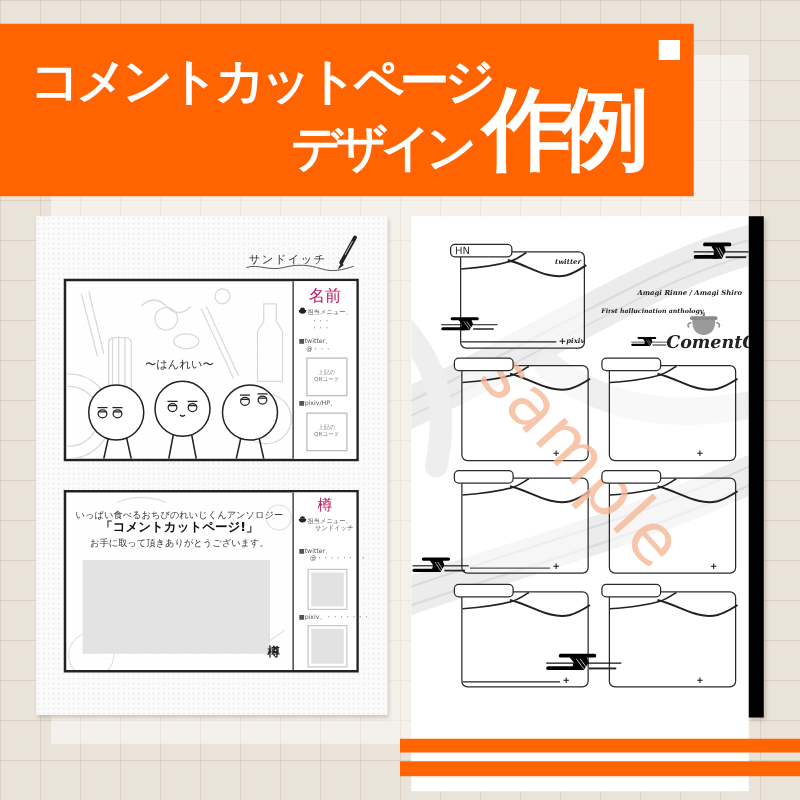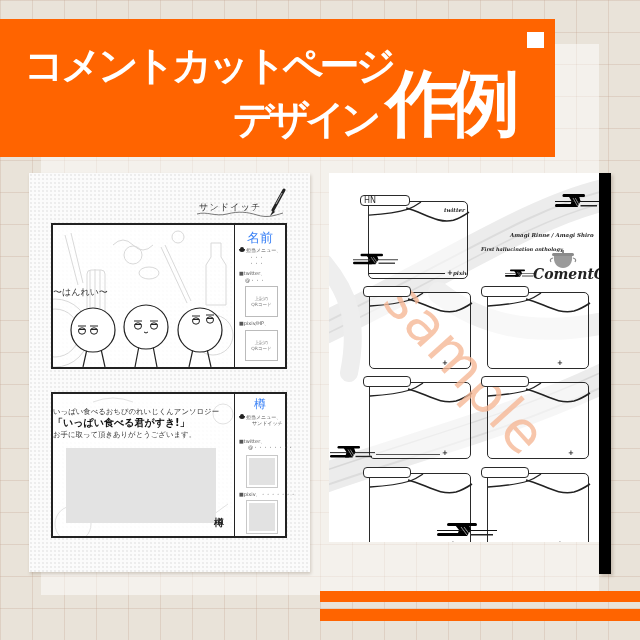--- a/index.html
+++ b/index.html
@@ -21,32 +21,32 @@
 .stripe{left:320px;width:320px;background:#ff6400}
 
 
 .lpage{left:29px;top:173px;width:281px;height:399px;background-color:#fbfbfb;
  background-image:radial-gradient(#e4e4e4 .6px,transparent .9px);background-size:4px 4px;
  box-shadow:1px 2px 3px rgba(120,100,80,.28)}
 .ltitle{left:170px;top:28px;font-size:9px;letter-spacing:1.2px;color:#333;white-space:nowrap}
 .frame{position:absolute;left:22px;width:236px;height:146px;border:2px solid #222;background:rgba(255,255,255,.85)}
 .side{position:absolute;left:181px;top:0;width:51px;height:142px;border-left:1.5px solid #222;background:#fff}
 .tiny{position:absolute;font-size:5px;line-height:1;color:#555;white-space:nowrap}
-.nm{position:absolute;left:0;width:100%;text-align:center;line-height:1;color:#3b82f6}
+.nm{position:absolute;left:0;width:100%;text-align:center;line-height:1;color:#be185d}
 .qr{position:absolute;left:10px;width:33px;height:31px;border:1px solid #bbb;background:#fff;
  display:flex;flex-direction:column;align-items:center;justify-content:center}
 .qr span{font-size:4.5px;line-height:1.3;color:#777}
 .gbox{position:absolute;left:11px;width:32px;border:1px solid #c8c8c8;background:#fff;padding:2px}
 .gbox div{width:100%;height:100%;background:#e2e2e2}
 .pot{display:inline-block;width:6px;height:3px;background:#222;border-radius:0 0 3px 3px;margin-right:1px;vertical-align:middle;position:relative}
 .pot:before{content:"";position:absolute;left:1px;top:-2px;width:4px;height:2px;background:#222;border-radius:2px 2px 0 0}
-.ctxt{position:absolute;left:0;width:181px;text-align:left;white-space:nowrap;line-height:1;color:#333}
-
-
-.rpage{left:329px;top:173px;width:270px;height:369px;background:#fff;overflow:hidden}
+.ctxt{position:absolute;left:0;width:181px;text-align:center;white-space:nowrap;line-height:1;color:#333}
+
+
+.rpage{left:329px;top:173px;width:270px;height:460px;background:#fff;overflow:hidden}
 .strip{left:599px;top:173px;width:12px;height:401px;background:#000;box-shadow:2px 2px 3px rgba(120,100,80,.3)}
 .cbody{position:absolute;width:102px;height:77px;border:1.2px solid #2a2a2a;border-radius:5px;background:rgba(255,255,255,.55)}
 .ctab{position:absolute;width:48px;height:11px;border:1.1px solid #2a2a2a;border-radius:4px;background:#fff;z-index:2}
 .cbody svg{position:absolute;left:0;top:0;overflow:visible}
 .mark{position:absolute;font-size:7px;line-height:1;color:#111;font-weight:bold}
 .bline{position:absolute;height:0;border-top:1px solid #222}
 .wm{left:31px;top:165px;width:210px;height:60px;line-height:60px;text-align:center;font-size:56px;color:#f6b897;opacity:.8;transform:rotate(48deg);font-weight:normal;letter-spacing:1px}
 .script{position:absolute;white-space:nowrap;font-family:"DejaVu Serif",serif;font-style:italic;font-weight:bold;line-height:1;color:#222}
 </style>
 </head>
@@ -156,21 +156,21 @@
 
     <div class="frame" style="top:219px">
       <svg class="abs" style="left:0;top:0" width="181" height="142">
         <g stroke="#e2e2e2" stroke-width="1" fill="none">
           <circle cx="20" cy="130" r="18"></circle>
             <path d="M150 128 L175 110 M40 8 q20 -8 40 0"></path>
             <circle cx="170" cy="20" r="10"></circle>
         </g>
       </svg>
       <div class="ctxt" style="top:14px;font-size:7.4px">いっぱい食べるおちびのれいじくんアンソロジー</div>
-      <div class="ctxt" style="top:24px;font-size:10px;font-weight:bold;color:#111">「いっぱい食べる君がすき!」</div>
+      <div class="ctxt" style="top:24px;font-size:10px;font-weight:bold;color:#111">「コメントカットページ!」</div>
       <div class="ctxt" style="top:37px;font-size:7.4px">お手に取って頂きありがとうございます。</div>
       <div class="abs" style="left:13px;top:54px;width:150px;height:75px;background:#e3e3e3"></div>
       <div class="abs" style="left:161px;top:124px;font-size:10px;font-weight:bold;line-height:1">樽</div>
       <div class="side">
         <div class="nm" style="top:4px;font-size:12px">樽</div>
         <div class="tiny" style="left:4px;top:21px"><span class="pot"></span><span>担当メニュー、</span></div>
         <div class="tiny" style="left:17px;top:27px">サンドイッチ</div>
         <div class="tiny" style="left:4px;top:45px">■twitter、</div>
         <div class="tiny" style="left:13px;top:51px">@・・・・・・・・</div>
         <div class="gbox" style="top:61px;height:33px">

